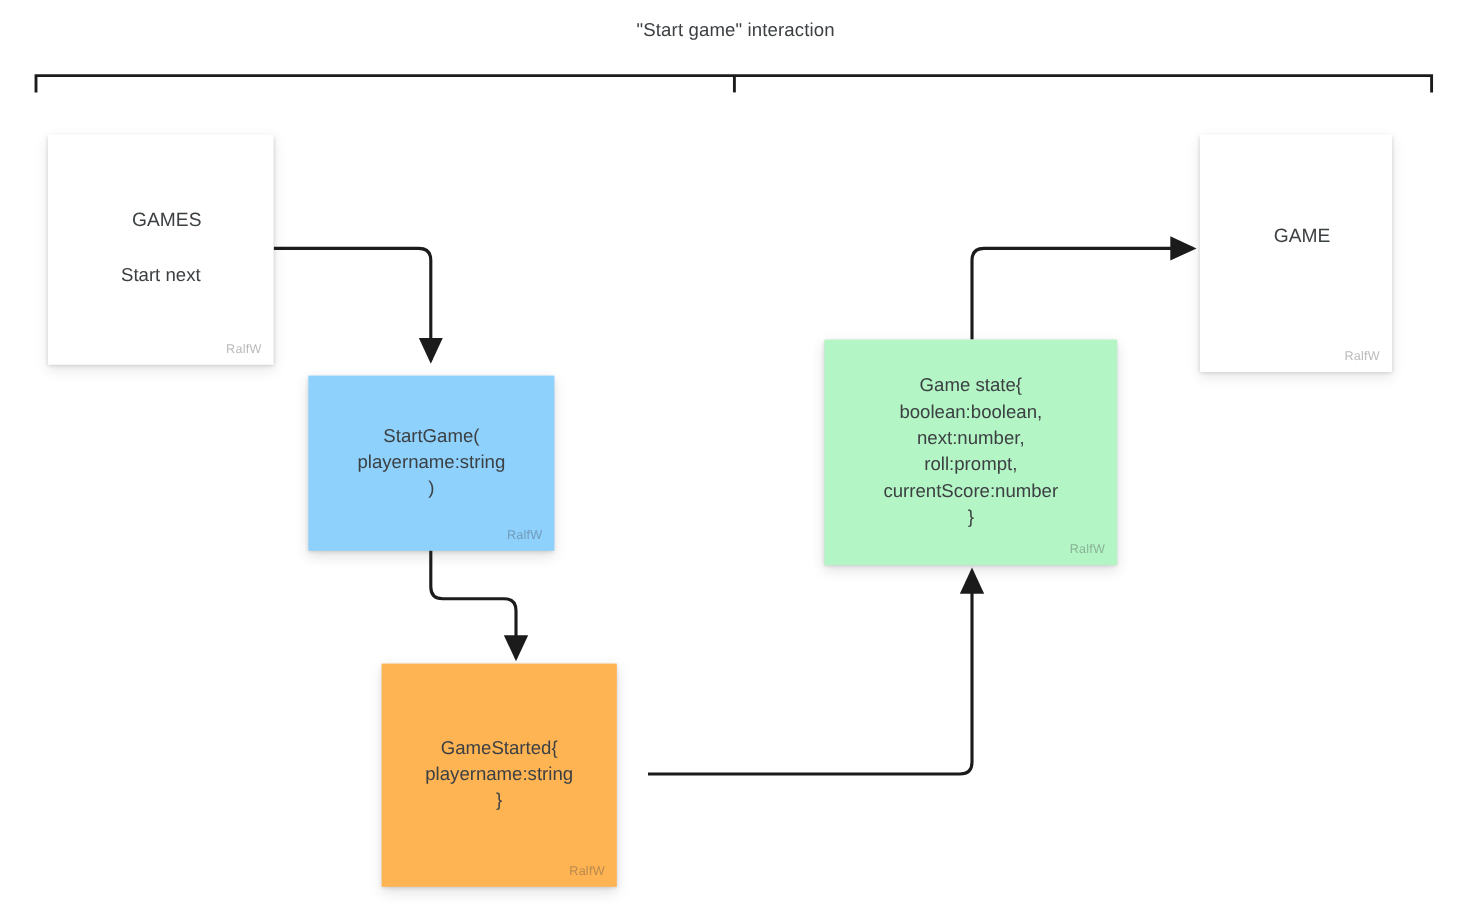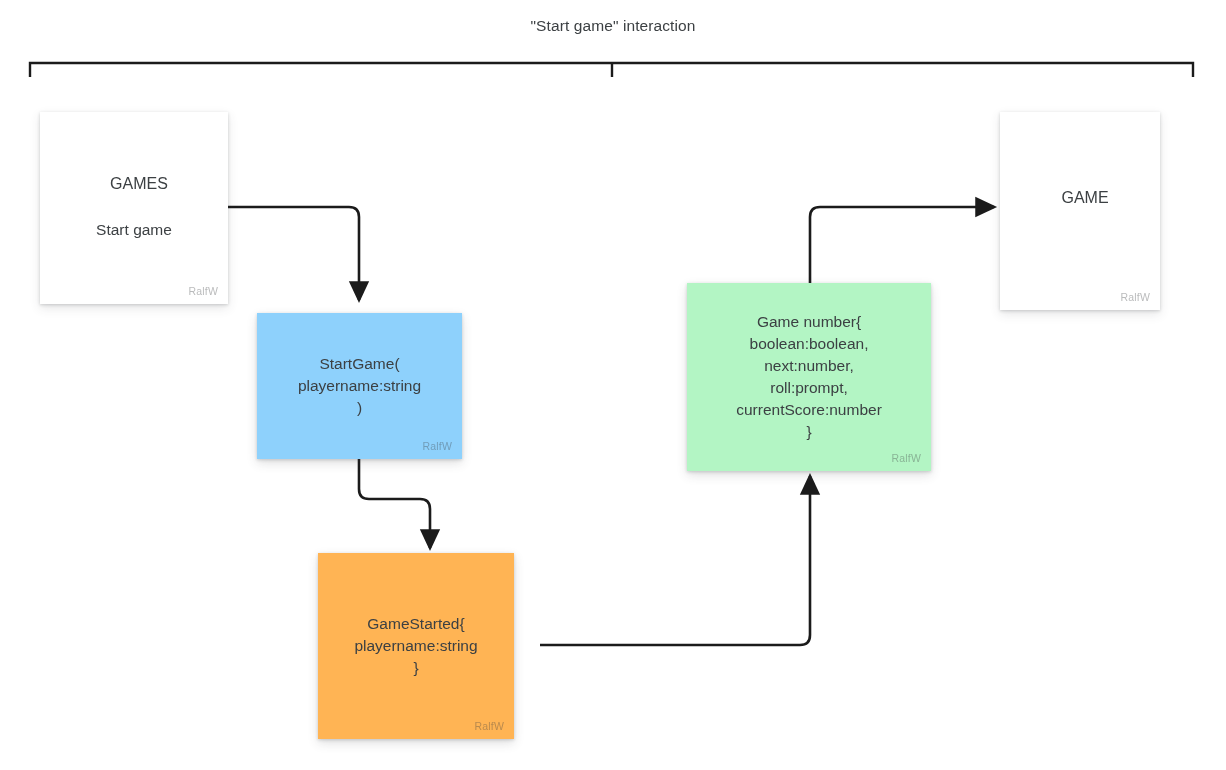--- a/index.html
+++ b/index.html
@@ -119,21 +119,21 @@
 
     <path d="M359,451 L359,489 Q359,499 369,499 L420,499 Q430,499 430,509 L430,548" fill="none" stroke="#1b1b1b" stroke-width="2.6" stroke-linecap="butt" marker-end="url(#arrowhead)"></path>
 
     <path d="M540,645 L800,645 Q810,645 810,635 L810,476" fill="none" stroke="#1b1b1b" stroke-width="2.6" stroke-linecap="butt" marker-end="url(#arrowhead)"></path>
 
     <path d="M810,283 L810,217 Q810,207 820,207 L994,207" fill="none" stroke="#1b1b1b" stroke-width="2.6" stroke-linecap="butt" marker-end="url(#arrowhead)"></path>
   </svg>
 
   <div class="node card" id="node-games">
     <div class="title">GAMES</div>
-    <div class="lines">Start game</div>
+    <div class="lines">Start next</div>
     <div class="watermark">RalfW</div>
   </div>
 
   <div class="node sticky" id="node-startgame" style="background: rgb(142, 209, 252);">
     <div class="lines">
       <div>StartGame(</div>
       <div>playername:string</div>
       <div>)</div>
     </div>
     <div class="watermark">RalfW</div>
@@ -143,21 +143,21 @@
     <div class="lines">
       <div>GameStarted{</div>
       <div>playername:string</div>
       <div>}</div>
     </div>
     <div class="watermark">RalfW</div>
   </div>
 
   <div class="node sticky" id="node-gamestate" style="background: rgb(179, 245, 196);">
     <div class="lines">
-      <div>Game number{</div>
+      <div>Game state{</div>
       <div>boolean:boolean,</div>
       <div>next:number,</div>
       <div>roll:prompt,</div>
       <div>currentScore:number</div>
       <div>}</div>
     </div>
     <div class="watermark">RalfW</div>
   </div>
 
   <div class="node card" id="node-game">

